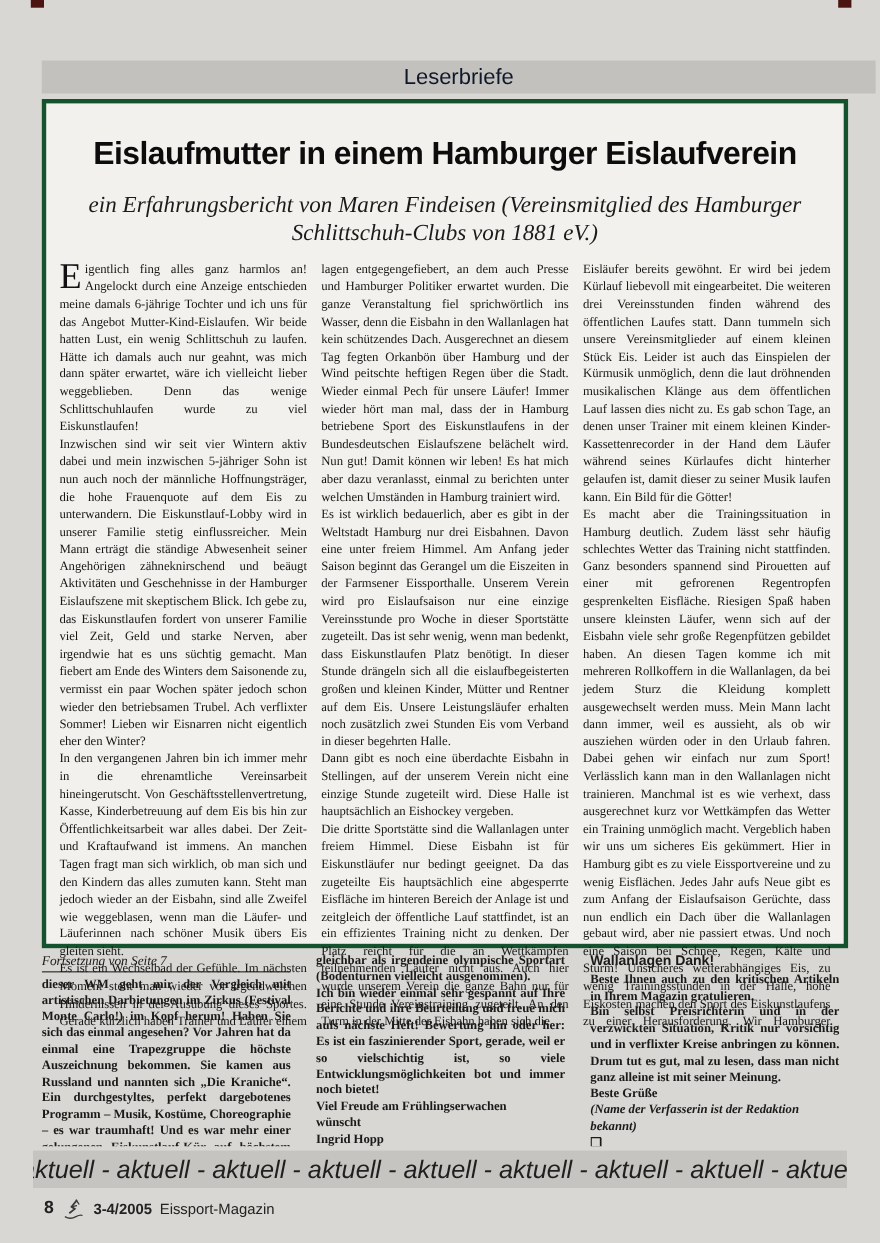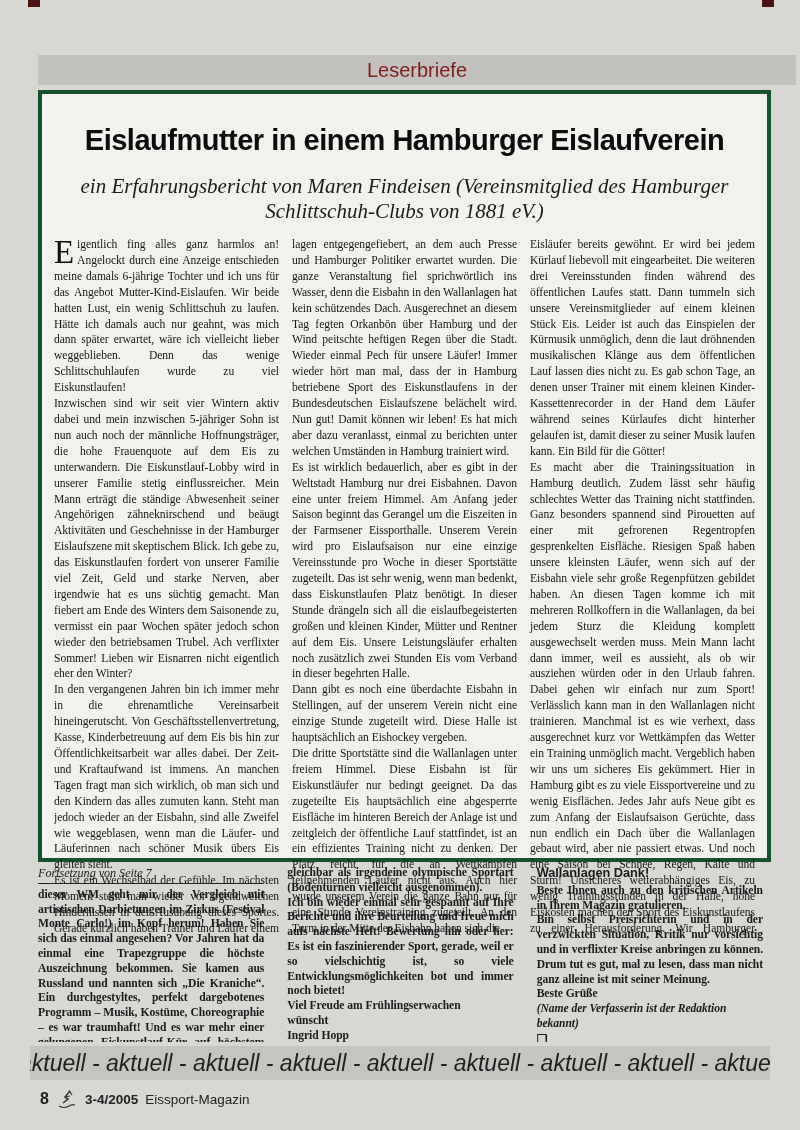--- a/index.html
+++ b/index.html
@@ -9,21 +9,21 @@
     font-family:"Liberation Serif",serif;
     -webkit-font-smoothing:antialiased;
   }
   .corner-mark{position:absolute;top:0;height:7px;width:12px;background:#4a1410;}
   .corner-mark.left{left:28px;}
   .corner-mark.right{left:762px;}
 
   .section-band{
     position:absolute;left:38px;top:55px;width:758px;height:30px;
     background:#c2c1bd;display:flex;align-items:center;justify-content:center;
-    font-family:"Liberation Sans",sans-serif;font-size:20px;color:#7f1d1d;
+    font-family:"Liberation Sans",sans-serif;font-size:20px;color:#0f172a;
   }
 
   .article-box{
     position:absolute;left:38px;top:90px;width:701px;height:764px;
     background:#f2f1ed;border:4px solid #14532d;padding:0 12px;
   }
   .article-title{
     margin-top:30px;text-align:center;
     font-family:"Liberation Sans",sans-serif;font-weight:bold;
     font-size:29px;letter-spacing:-0.5px;color:#0c0c0c;

